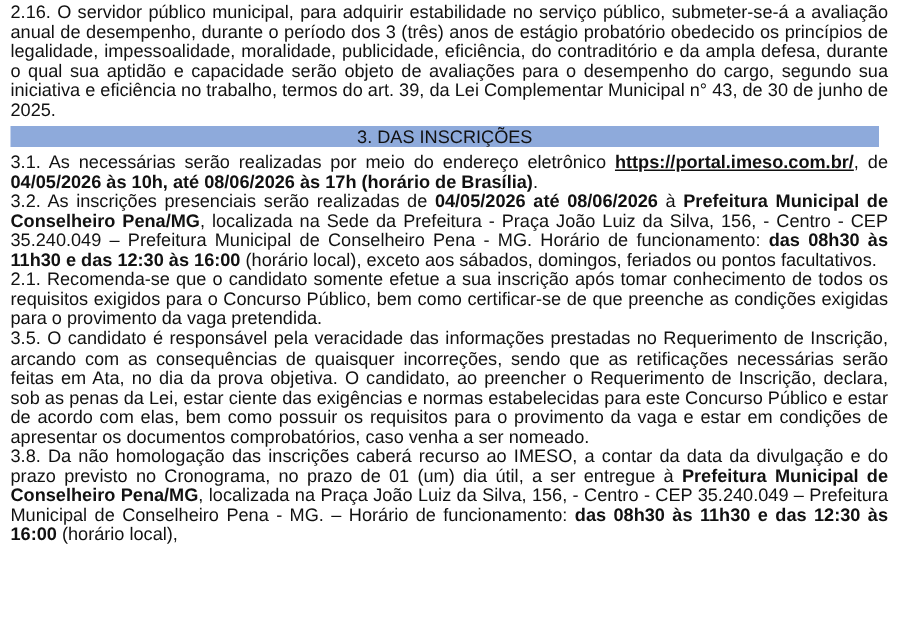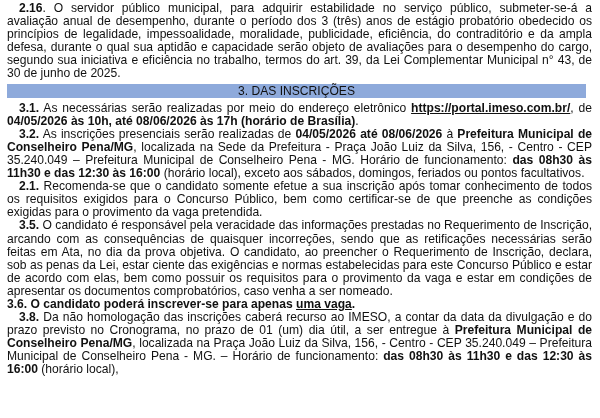--- a/index.html
+++ b/index.html
@@ -5,21 +5,21 @@
   html, body { margin: 0; padding: 0; background: #ffffff; }
   body {
     width: 600px; height: 418px; overflow: hidden;
     font-family: "Liberation Sans", sans-serif;
     font-size: 12.1px; line-height: 13.1px; color: #111;
   }
   .page { padding: 2px 8px 0 7px; width: 585px; box-sizing: content-box; }
   p { margin: 0; text-align: justify; }
   .ragged { text-align: left; }
   b { font-weight: bold; }
-  .num { font-weight: bold; margin-left: 12px; }
+  .num { font-weight: normal; }
   .link { font-weight: bold; text-decoration: underline; }
   .link-plain { text-decoration: underline; }
   .u { text-decoration: underline; }
   .section-bar {
     background: #8eaadb; height: 14px; line-height: 14px;
     margin: 3px 0 4px 0; text-align: center; font-weight: normal;
     width: 579px; padding-left: 0;
   }
 </style>
 </head>
@@ -43,22 +43,19 @@
 
   <p>
     <span class="num">2.1.</span><span> Recomenda-se que o candidato somente efetue a sua inscrição após tomar conhecimento de todos os requisitos exigidos para o Concurso Público, bem como certificar-se de que preenche as condições exigidas para o provimento da vaga pretendida.</span>
   </p>
 
 
   <p>
     <span class="num">3.5.</span><span> O candidato é responsável pela veracidade das informações prestadas no Requerimento de Inscrição, arcando com as consequências de quaisquer incorreções, sendo que as retificações necessárias serão feitas em Ata, no dia da prova objetiva. O candidato, ao preencher o Requerimento de Inscrição, declara, sob as penas da Lei, estar ciente das exigências e normas estabelecidas para este Concurso Público e estar de acordo com elas, bem como possuir os requisitos para o provimento da vaga e estar em condições de apresentar os documentos comprobatórios, caso venha a ser nomeado.</span>
   </p>
 
-  <p class="ragged" style="font-weight:bold;">
-    <span>3.6.</span><span> O candidato poderá inscrever-se para apenas </span><span class="u">uma vaga</span><span>.</span>
-  </p>
 
 
   <p>
     <span class="num">3.8.</span><span> Da não homologação das inscrições caberá recurso ao IMESO, a contar da data da divulgação e do prazo previsto no Cronograma, no prazo de 01 (um) dia útil, a ser entregue à </span><b>Prefeitura Municipal de Conselheiro Pena/MG</b><span>, localizada na Praça João Luiz da Silva, 156, - Centro - CEP 35.240.049 – Prefeitura Municipal de Conselheiro Pena - MG. – Horário de funcionamento: </span><b>das 08h30 às 11h30 e das 12:30 às 16:00</b><span> (horário local),</span>
   </p>
 
 </div>
 
 </body></html>

